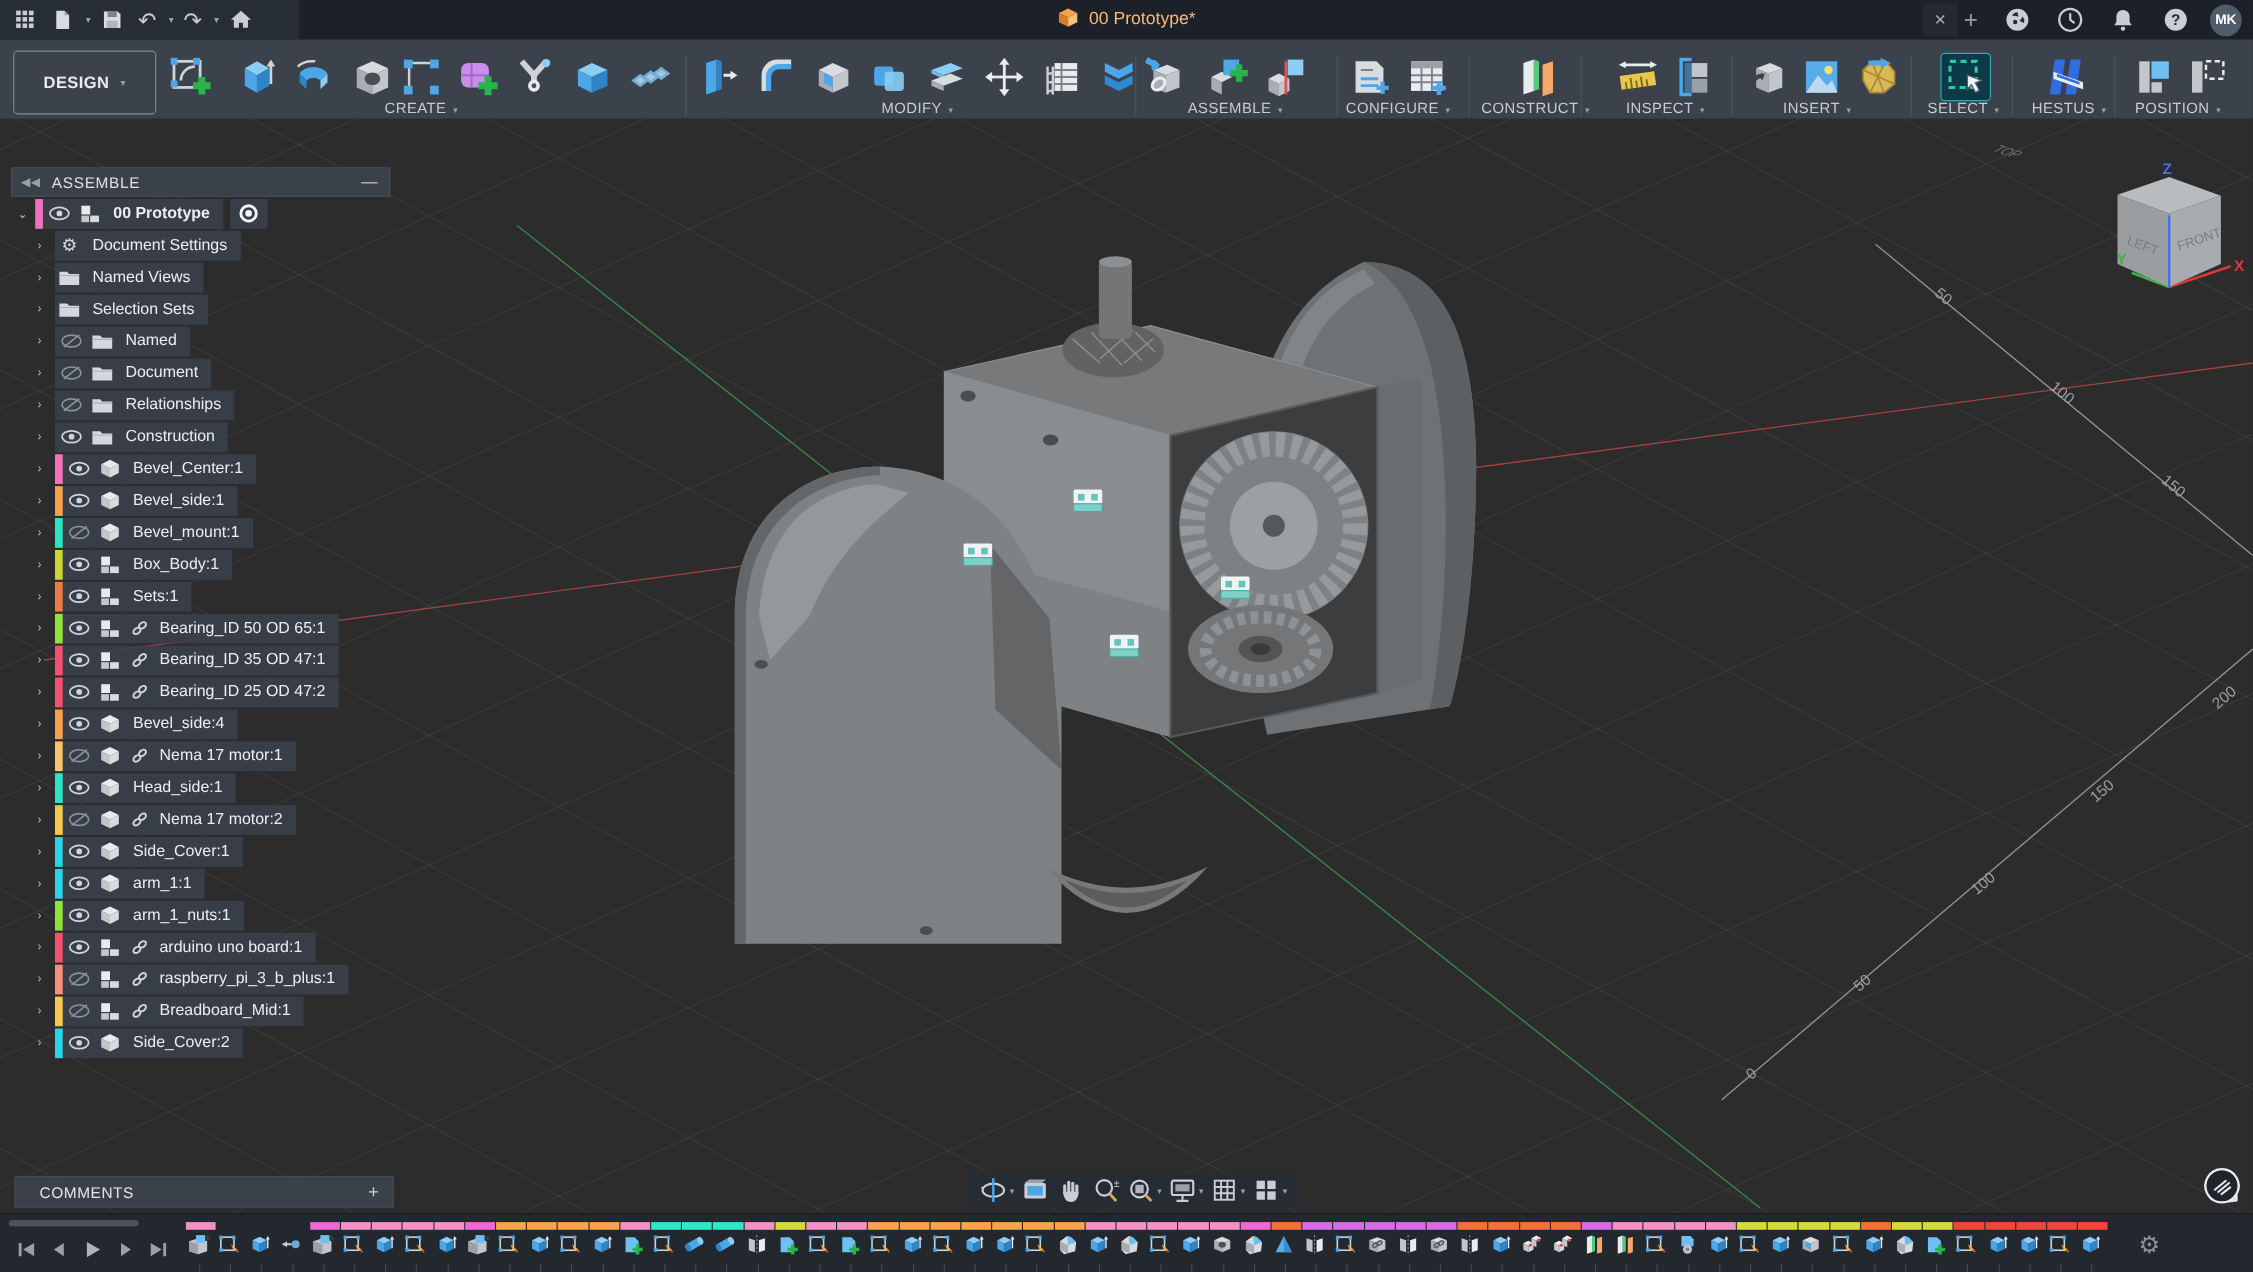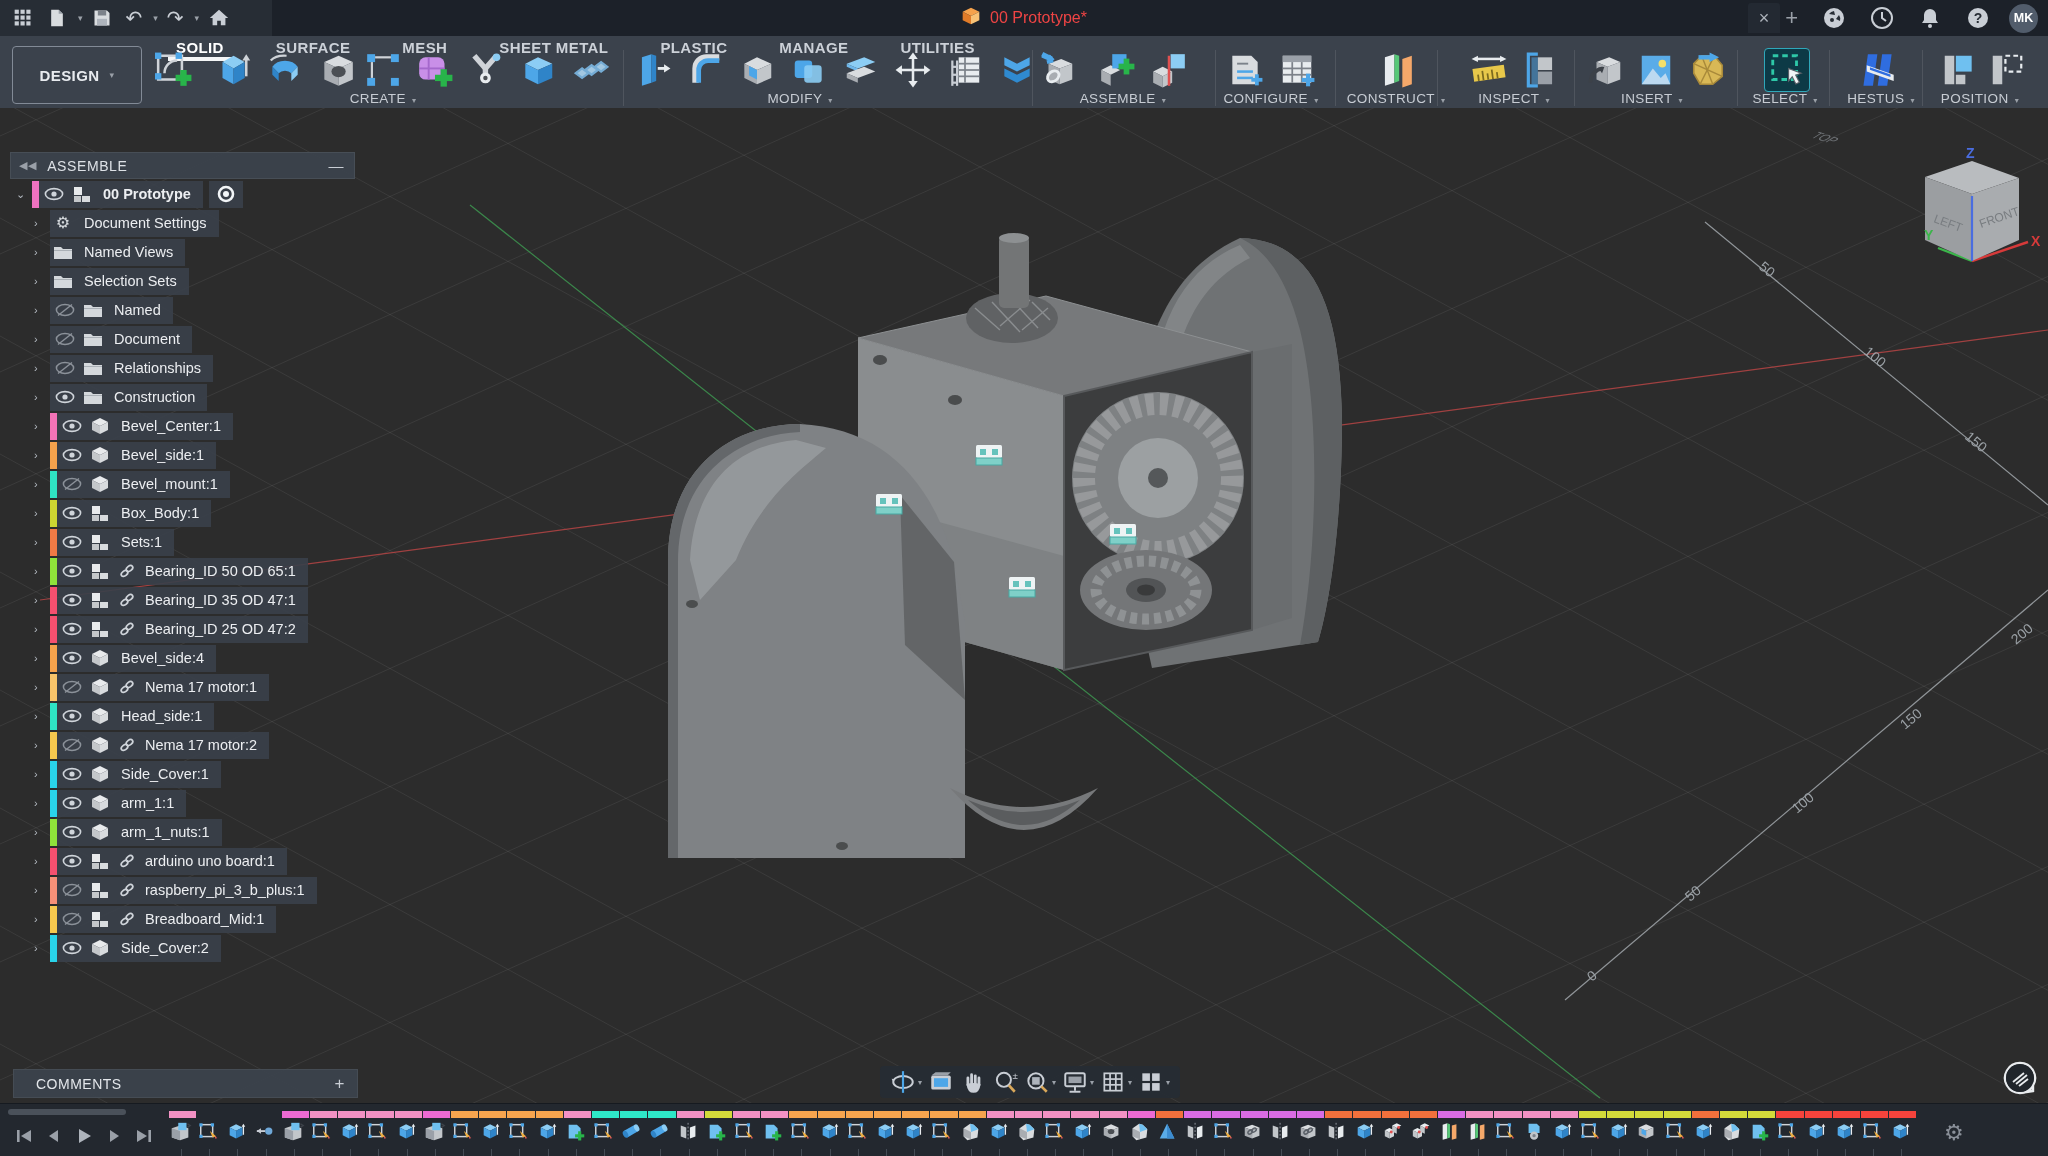--- a/index.html
+++ b/index.html
@@ -3,21 +3,21 @@
 <meta charset="utf-8">
 <style>
   html,body{margin:0;padding:0;}
   body{width:2048px;height:1156px;overflow:hidden;background:#2c2c2c;
        font-family:"Liberation Sans","DejaVu Sans",sans-serif;-webkit-font-smoothing:antialiased;}
   
   #titlebar{position:absolute;left:0;top:0;width:2048px;height:36px;background:#1c2129;}
   #tb-left{position:absolute;left:0;top:0;width:272px;height:36px;background:#272d35;display:flex;align-items:center;gap:4px;padding-left:8px;box-sizing:border-box;}
   .tb-btn{height:28px;display:flex;align-items:center;justify-content:center;padding:0 5px;color:#c9ced5;cursor:pointer;}
   .caret{font-size:9px;color:#9aa0a8;margin-left:2px;}
-  #tb-title{position:absolute;left:0;top:0;width:2048px;height:36px;display:flex;align-items:center;justify-content:center;gap:9px;color:#ef4444;font-size:16px;pointer-events:none;}
+  #tb-title{position:absolute;left:0;top:0;width:2048px;height:36px;display:flex;align-items:center;justify-content:center;gap:9px;color:#fdba74;font-size:16px;pointer-events:none;}
   #tb-right{position:absolute;right:0;top:0;height:36px;display:flex;align-items:center;gap:14px;padding-right:10px;}
   #tb-close{position:absolute;left:1748px;top:3px;width:32px;height:30px;display:flex;align-items:center;justify-content:center;color:#aeb4bc;font-size:18px;background:#232932;border-radius:3px 3px 0 0;cursor:pointer;}
   #avatar{width:29px;height:29px;border-radius:50%;background:#515c6b;color:#fff;font-size:12.5px;font-weight:bold;display:flex;align-items:center;justify-content:center;}
   
   #ribbon{position:absolute;left:0;top:36px;width:2048px;height:72px;background:#3b424c;}
   #tabs{position:absolute;left:150px;top:0px;height:22px;display:flex;}
   .tab{padding:3px 26px 0 26px;font-size:15px;font-weight:bold;color:#ccd1d8;letter-spacing:.4px;cursor:pointer;position:relative;}
   .tab.active{color:#ffffff;}
   .tab.active::after{content:"";position:absolute;left:18px;right:18px;bottom:-3px;height:4px;background:#f5f6f7;}
   .rgroup-label{position:absolute;top:55px;font-size:13.5px;color:#c7ccd3;letter-spacing:.4px;transform:translateX(-50%);white-space:nowrap;}
@@ -151,29 +151,20 @@
       </span>
     <span id="avatar">MK</span>
   </div>
 </div>
 
 <div id="ribbon">
   <div id="design-btn">
     <span>DESIGN</span>
       <span class="caret">▾</span>
   </div>
-  <div id="tabs">
-      <div class="tab active">SOLID</div>
-      <div class="tab">SURFACE</div>
-      <div class="tab">MESH</div>
-      <div class="tab">SHEET METAL</div>
-      <div class="tab">PLASTIC</div>
-      <div class="tab">MANAGE</div>
-      <div class="tab">UTILITIES</div>
-    </div>
   <div id="rgroups">
       <div class="ricon" style="left: 152px;">
         <svg width="38" height="38" viewBox="0 0 24 24">
           <rect x="2" y="3" width="15" height="15" fill="none" stroke="#cfd3d8" stroke-width="1.6"></rect>
           <g fill="#4da6e8">
             <rect x="0" y="1" width="4" height="4"></rect>
             <rect x="13" y="1" width="4" height="4"></rect>
             <rect x="0" y="14" width="4" height="4"></rect>
           </g>
           <path d="M14,6 a8,8 0 0 0 -8,8" stroke="#cfd3d8" stroke-width="1.6" fill="none"></path>
@@ -328,21 +319,21 @@
             <line x1="4" y1="20" x2="7" y2="20"></line>
           </g>
         </svg>
       </div>
       <div class="ricon" style="left: 995px;">
         <svg width="38" height="38" viewBox="0 0 24 24">
           <path d="M4,4 l8,4 8,-4 v5 l-8,4 -8,-4 Z" fill="#4da6e8"></path>
           <path d="M4,11 l8,4 8,-4 v5 l-8,4 -8,-4 Z" fill="#2f8ad0"></path>
         </svg>
       </div>
-      <div class="rgroup-label" style="left: 800px;">MODIFY <span class="caret">▾</span></div>
+      <div class="rgroup-label" style="left: 834px;">MODIFY <span class="caret">▾</span></div>
       <div class="ricon" style="left: 1036px;">
         <svg width="38" height="38" viewBox="0 0 24 24">
           <polygon points="6,8 14,5 21,8 13,11" fill="#d9dcdf"></polygon>
           <polygon points="6,8 13,11 13,21 6,18" fill="#a9adb2"></polygon>
           <polygon points="21,8 13,11 13,21 21,18" fill="#c2c6ca"></polygon>
           <path d="M2,3 l7,3 M9,6 l-3,-3 M9,6 l-4,1" stroke="#4da6e8" stroke-width="2.4"></path>
           <path d="M2,2 l6,3" stroke="#4da6e8" stroke-width="3"></path>
           <ellipse cx="9" cy="16" rx="4" ry="3" fill="none" stroke="#e8ecef" stroke-width="1.8" transform="rotate(-40 9 16)"></ellipse>
         </svg>
       </div>

